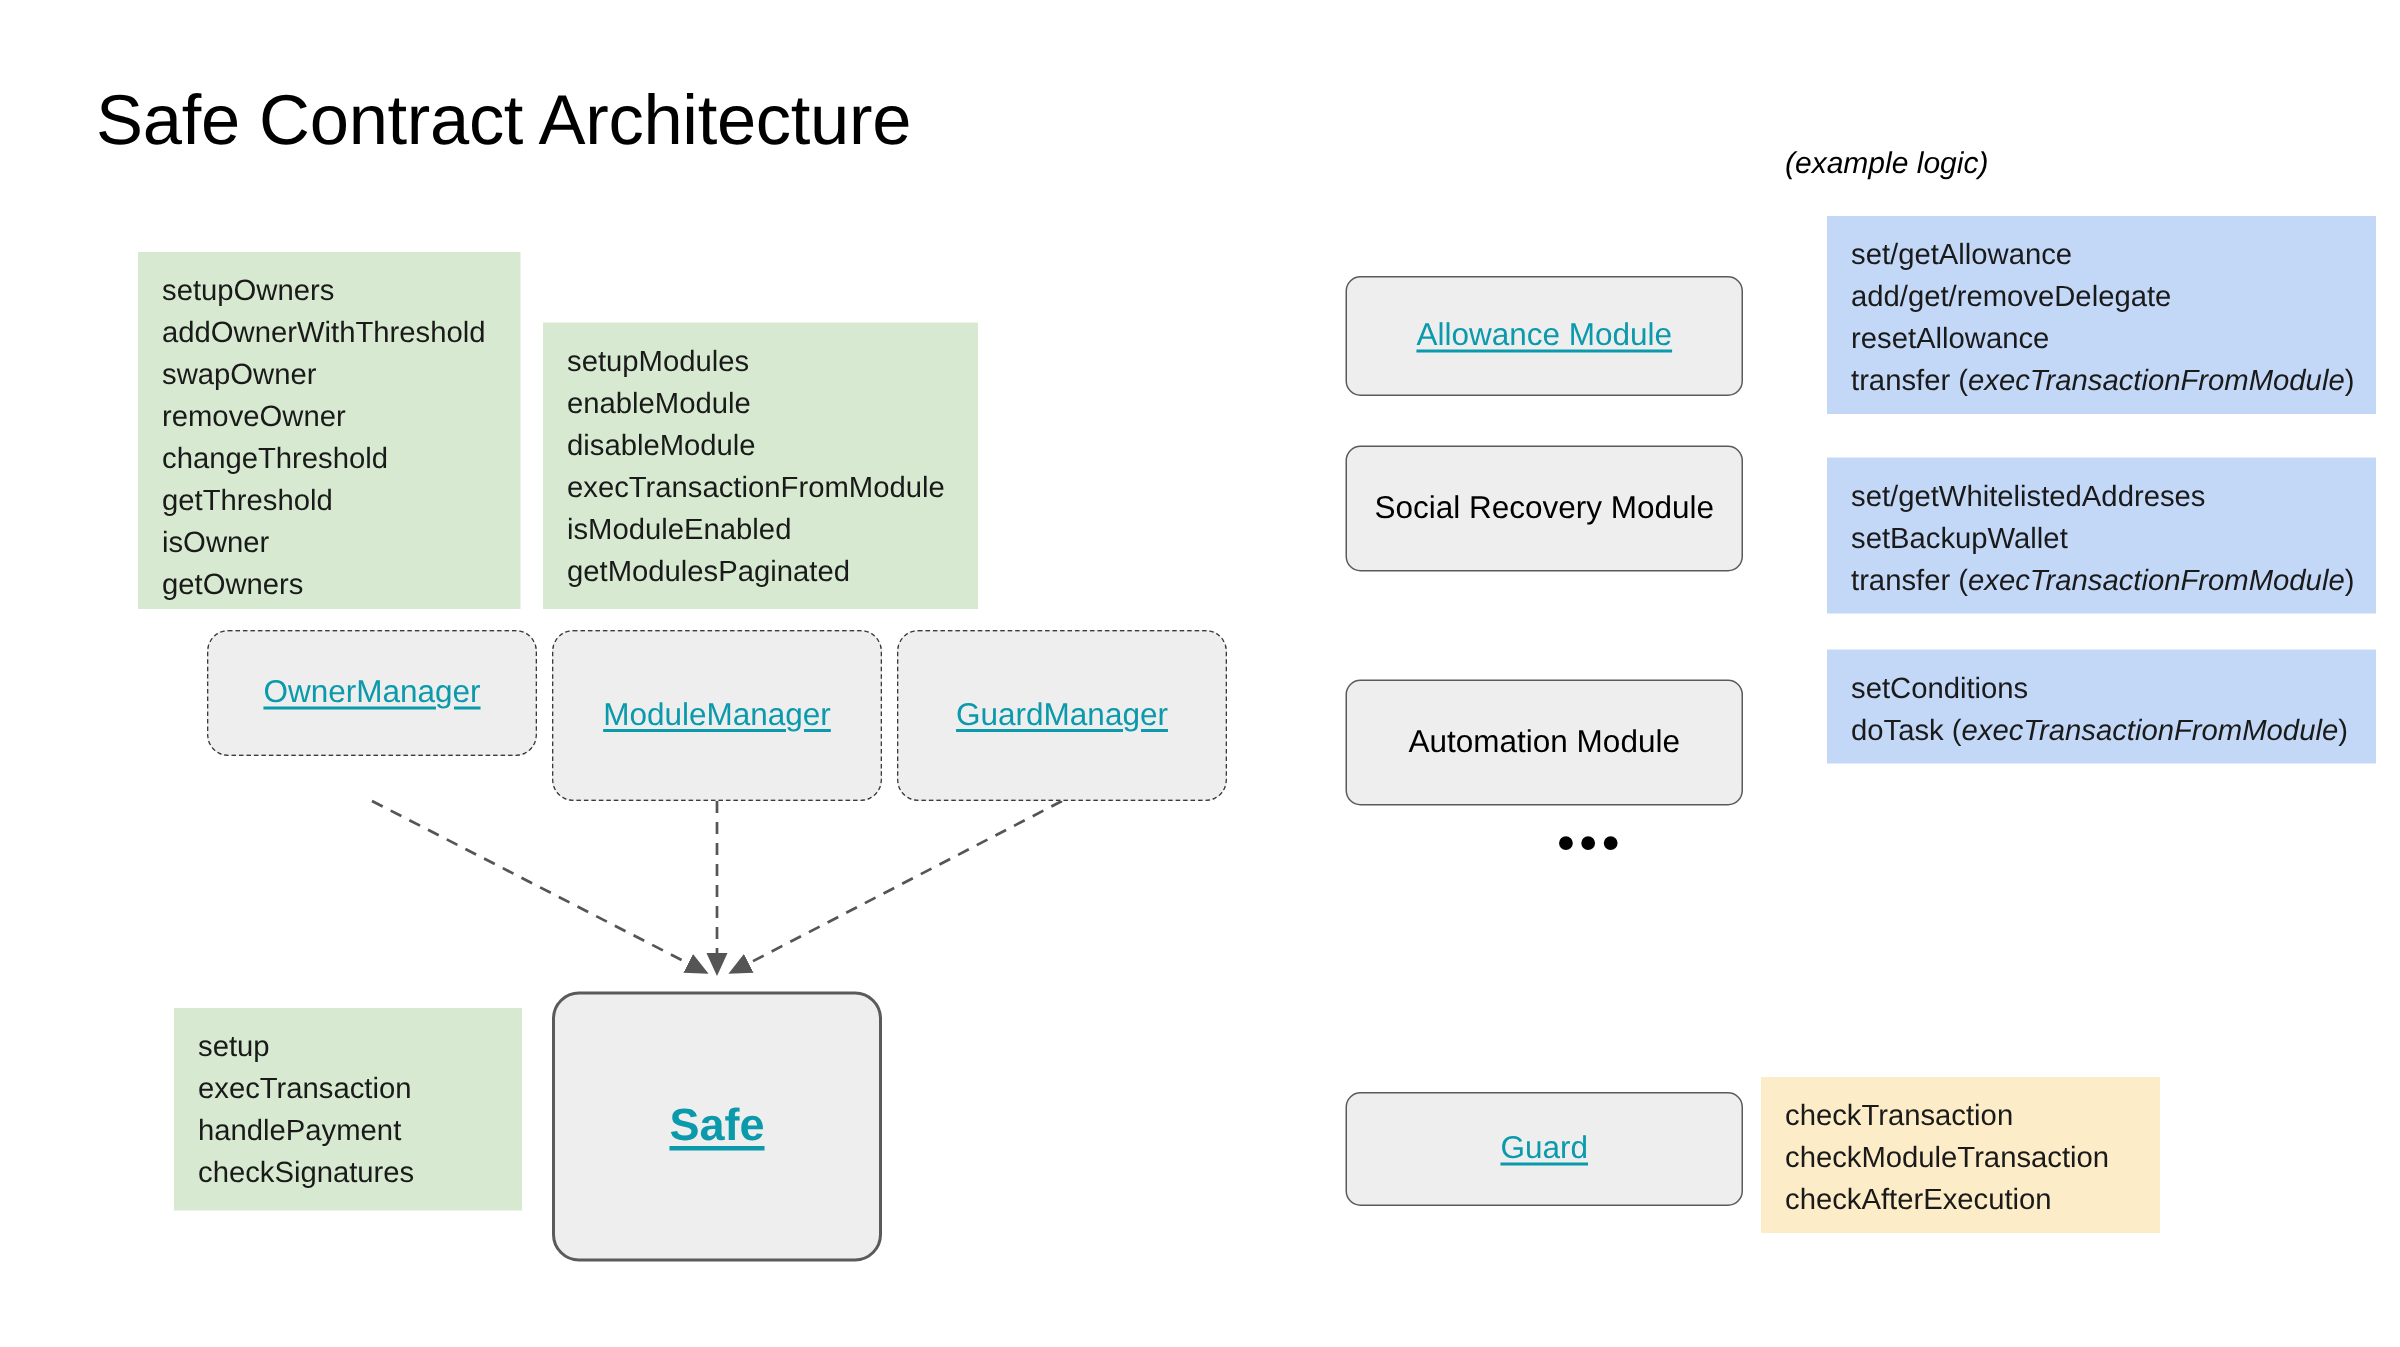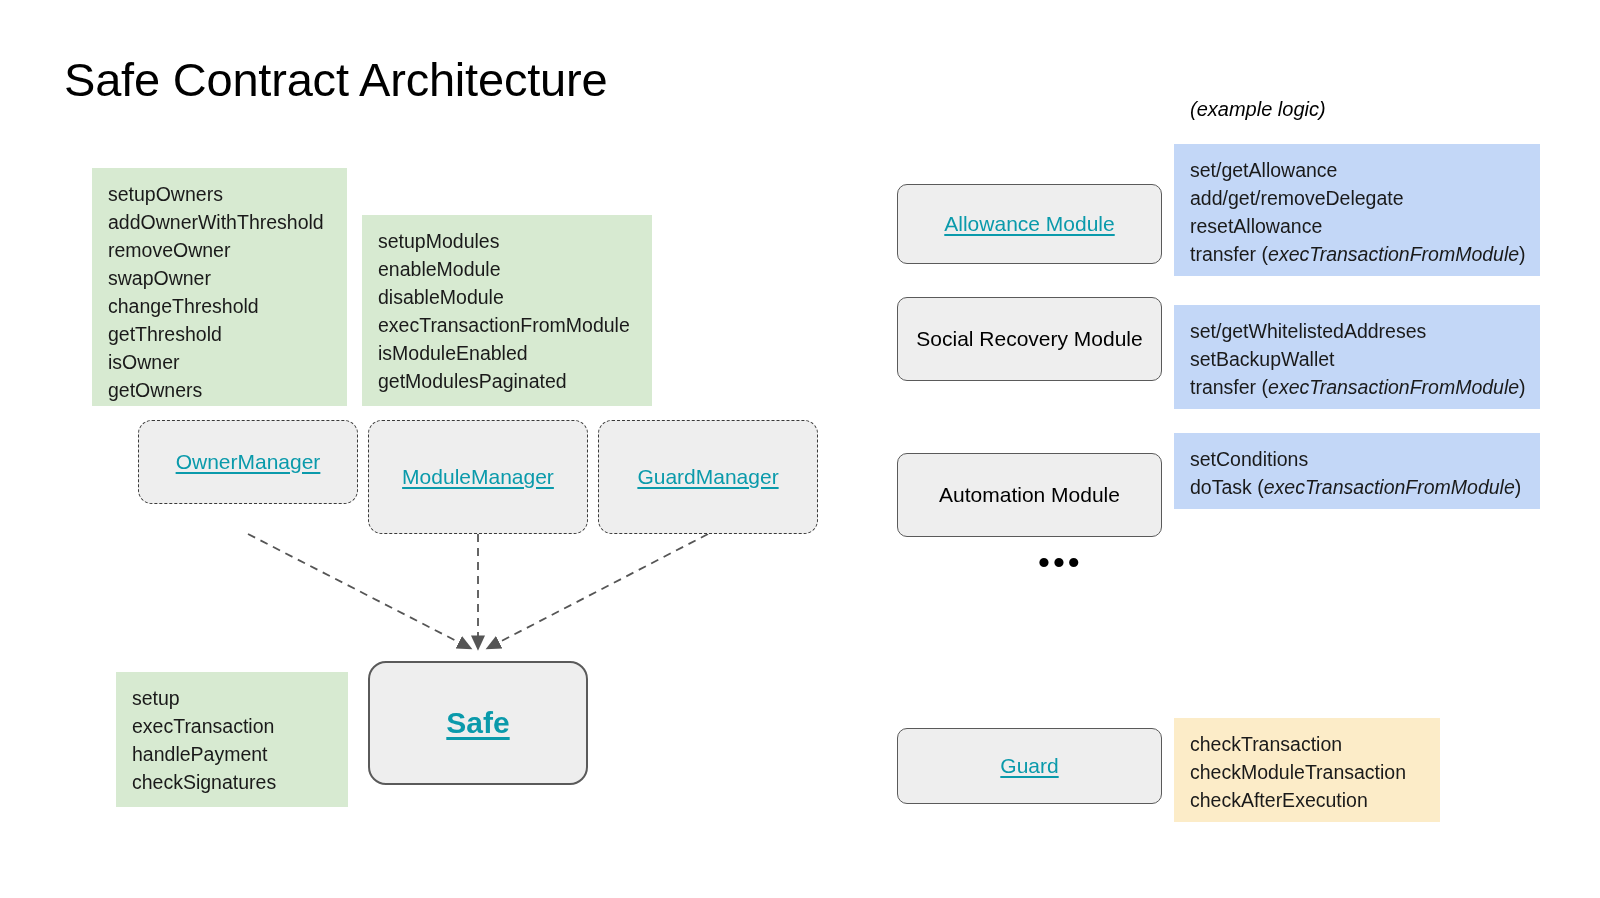--- a/index.html
+++ b/index.html
@@ -39,21 +39,21 @@
     font-size: 19.5px;
     line-height: 28px;
     color: #1a1a1a;
     padding: 12px 16px 14px 16px;
     white-space: nowrap;
   }
   .methods .m-line { display: block; }
   .methods em { font-style: italic; }
 
   .green  { background: #d7ead1; }
-  .blue   { background: #c3d7f7; }
+  .blue   { background: #c3d7f7; margin-left: 44px; }
   .yellow { background: #fcecc8; }
 
   
   .node {
     position: absolute;
     background: #eeeeee;
     display: flex;
     align-items: center;
     justify-content: center;
     text-align: center;
@@ -131,22 +131,22 @@
       </marker>
     </defs>
     <path d="M 248 534 L 470 648" stroke="#555555" stroke-width="1.8" stroke-dasharray="8 6" fill="none" marker-end="url(#arrowhead)"></path>
     <path d="M 478 534 L 478 648" stroke="#555555" stroke-width="1.8" stroke-dasharray="8 6" fill="none" marker-end="url(#arrowhead)"></path>
     <path d="M 708 534 L 488 648" stroke="#555555" stroke-width="1.8" stroke-dasharray="8 6" fill="none" marker-end="url(#arrowhead)"></path>
   </svg>
 
   <div class="methods green" style="left:92px; top:168px; width:255px; height:238px;">
     <span class="m-line">setupOwners</span>
     <span class="m-line">addOwnerWithThreshold</span>
+    <span class="m-line">swapOwner</span>
     <span class="m-line">removeOwner</span>
-    <span class="m-line">swapOwner</span>
     <span class="m-line">changeThreshold</span>
     <span class="m-line">getThreshold</span>
     <span class="m-line">isOwner</span>
     <span class="m-line">getOwners</span>
   </div>
 
   <div class="methods green" style="left:362px; top:215px; width:290px; height:191px;">
     <span class="m-line">setupModules</span>
     <span class="m-line">enableModule</span>
     <span class="m-line">disableModule</span>
@@ -168,21 +168,21 @@
   </div>
 
   <div class="node dashed" style="left:368px; top:420px; width:220px; height:114px;">
     <span class="link">ModuleManager</span>
   </div>
 
   <div class="node dashed" style="left:598px; top:420px; width:220px; height:114px;">
     <span class="link">GuardManager</span>
   </div>
 
-  <div class="node solid big safe-node" style="left:368px; top:661px; width:220px; height:124px;">
+  <div class="node solid big safe-node" style="left:368px; top:661px; width:220px; height:180px;">
     <span class="link">Safe</span>
   </div>
 
   <div class="example-logic">(example logic)</div>
 
   <div class="node solid" style="left:897px; top:184px; width:265px; height:80px;">
     <span class="link">Allowance Module</span>
   </div>
 
   <div class="node solid" style="left:897px; top:297px; width:265px; height:84px;">

